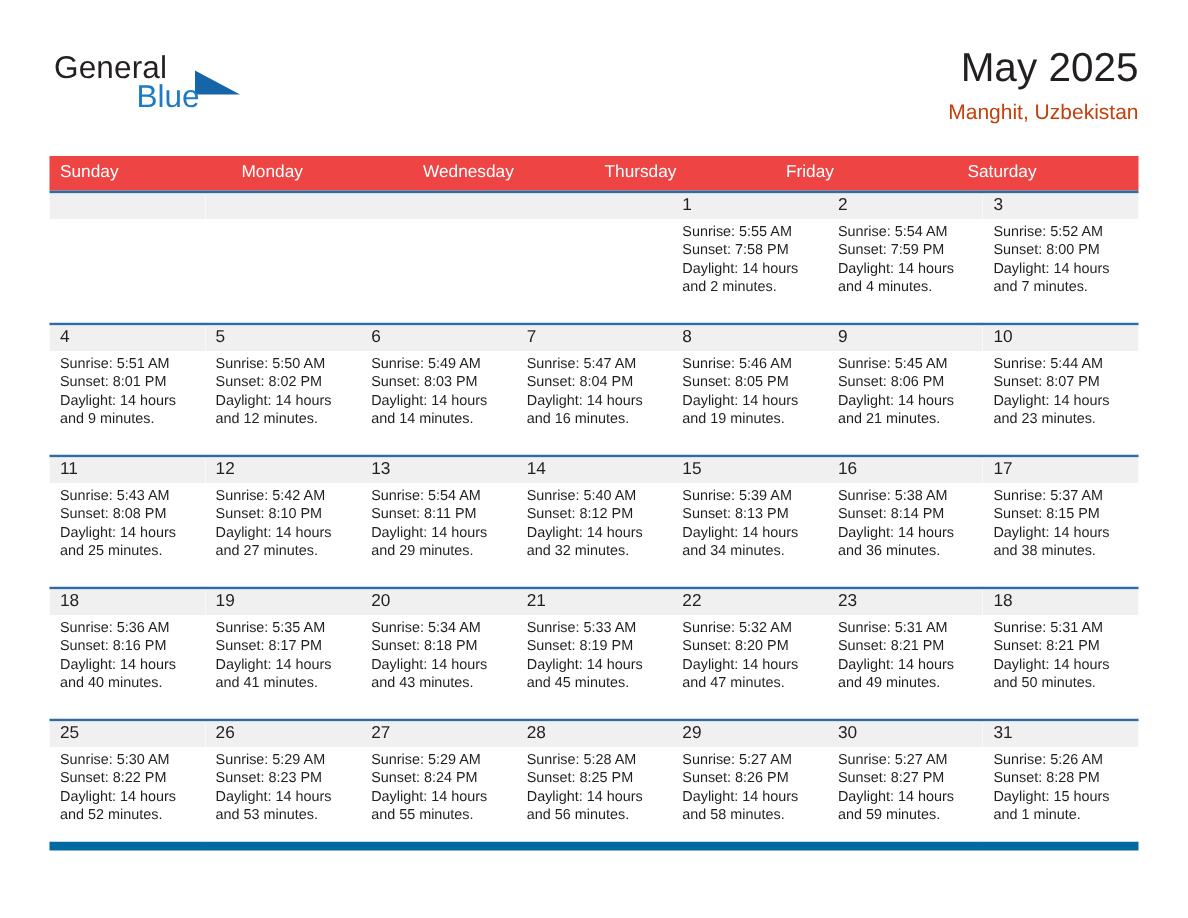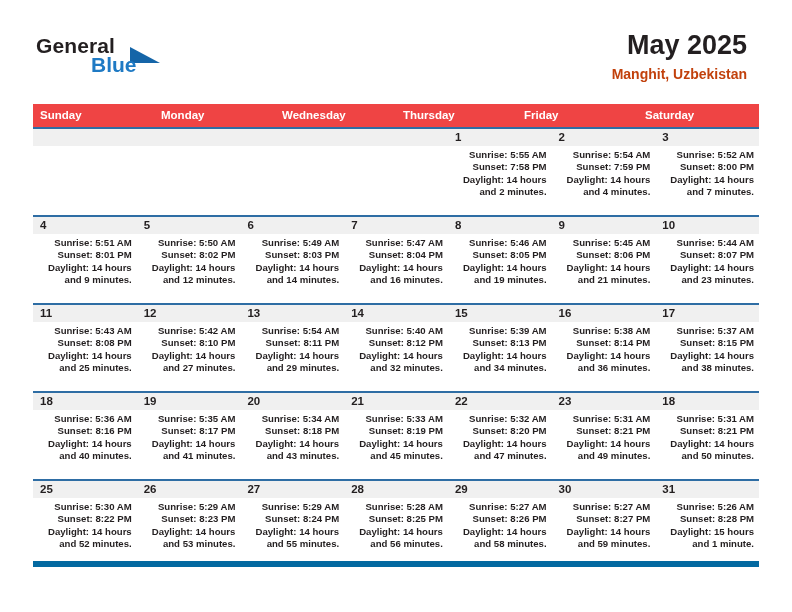--- a/index.html
+++ b/index.html
@@ -12,21 +12,20 @@
     height: 612px;
     font-family: "Liberation Sans", sans-serif;
     color: #231f20;
     overflow: hidden;
   }
   .page {
     position: relative;
     width: 792px;
     height: 532px;
     box-sizing: border-box;
-    font-weight: bold;
   }
 
   
   .header {
     position: absolute;
     left: 33px;
     top: 28px;
     right: 33px;
     height: 68px;
   }
@@ -61,21 +60,21 @@
     left: 97px;
     top: 13px;
     width: 0;
     height: 0;
     border-left: 30px solid #1565a8;
     border-top: 16px solid transparent;
   }
 
   .title-wrap {
     position: absolute;
-    right: 12px;
+    right: 0;
     top: 0;
     text-align: right;
   }
   .title-main {
     font-size: 27px;
     color: #231f20;
     line-height: 34px;
     white-space: nowrap;
   }
   .title-sub {
@@ -130,21 +129,20 @@
     box-sizing: border-box;
     font-size: 11.5px;
     line-height: 17px;
     color: #231f20;
   }
   .day-info {
     padding: 3px 5px 0 7px;
     font-size: 9.6px;
     line-height: 12.3px;
     color: #231f20;
-    text-align: right;
   }
   .day-info div {
     white-space: nowrap;
   }
 </style>
 </head>
 <body>
 
 <div class="page">
 

